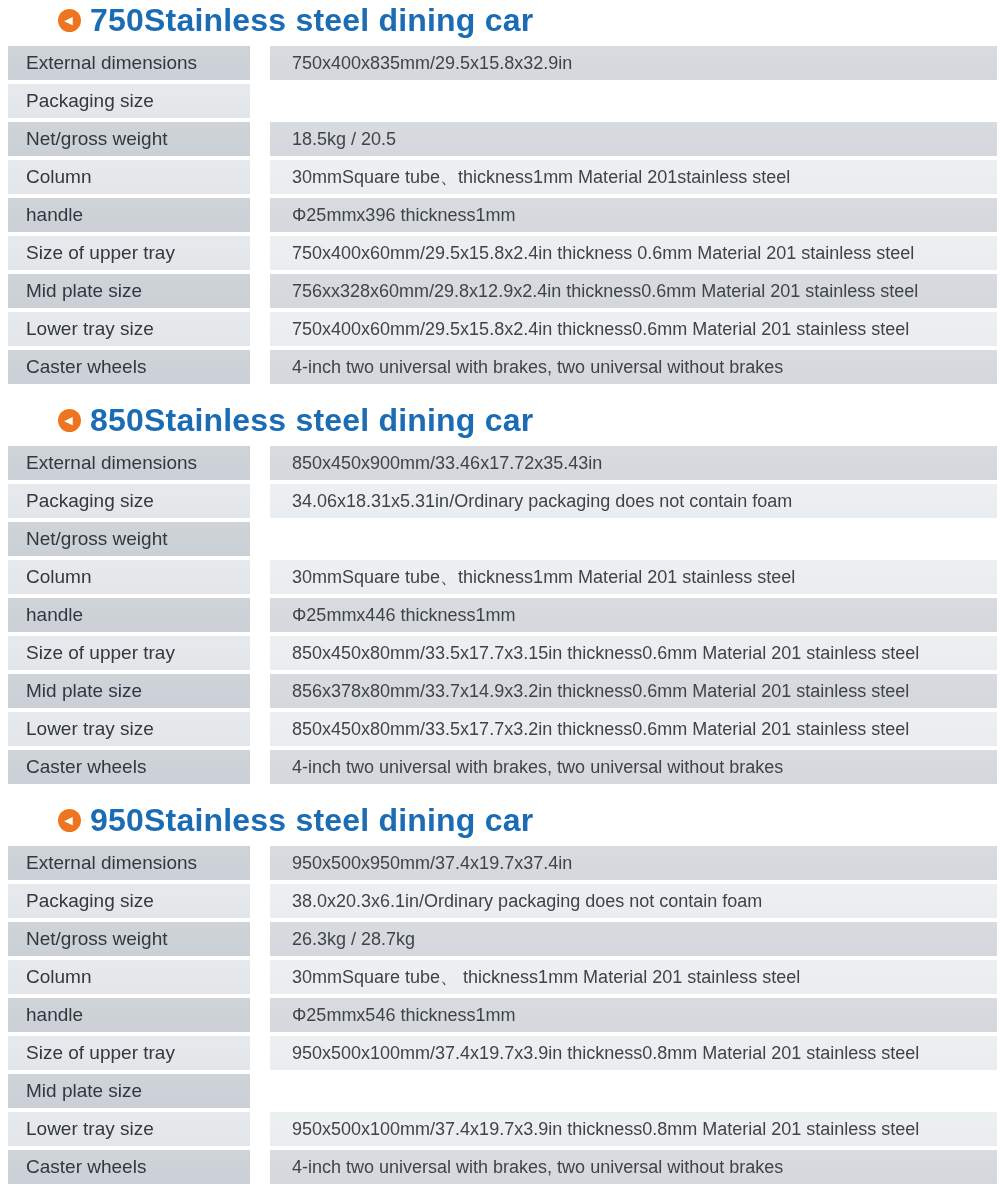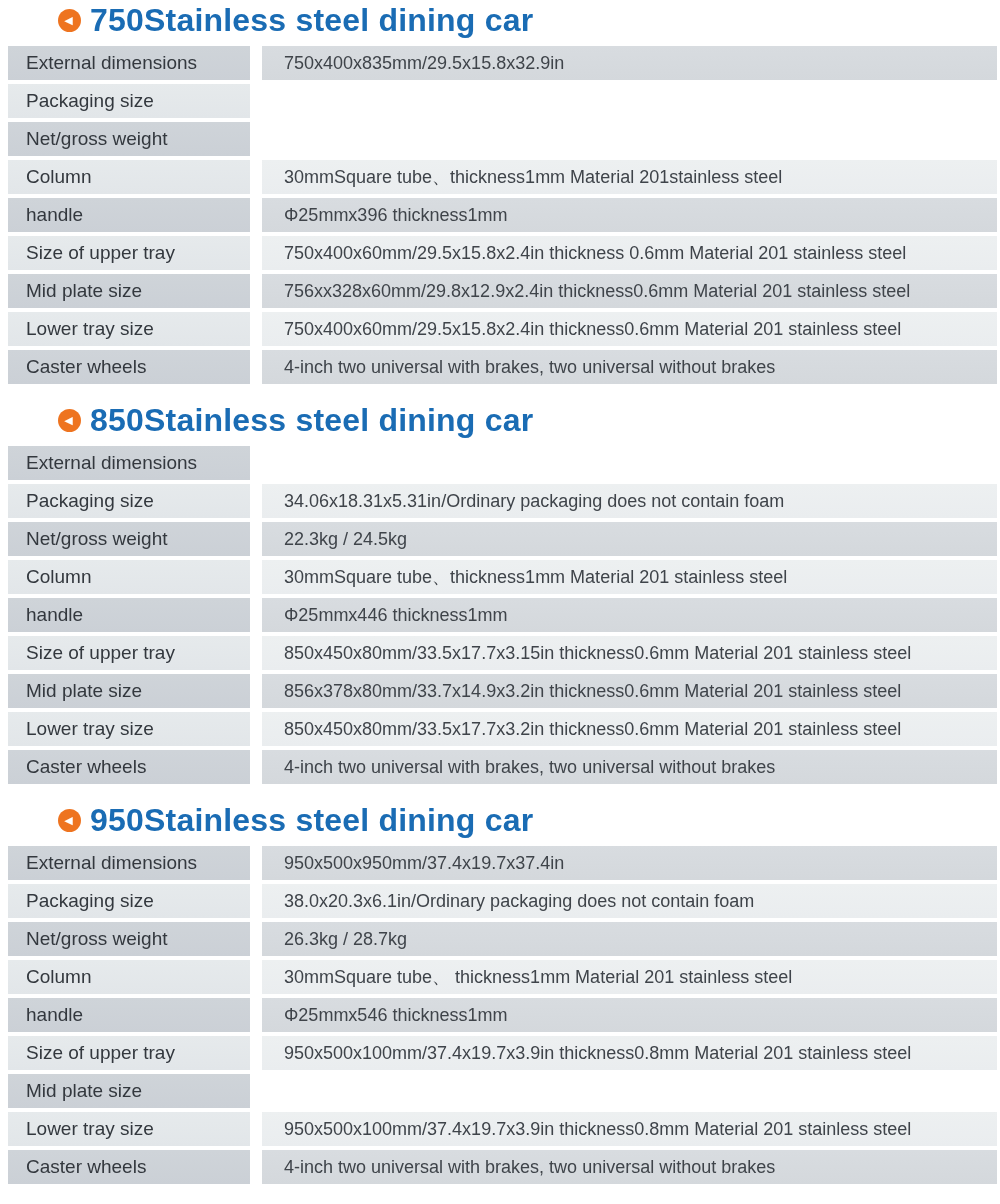--- a/index.html
+++ b/index.html
@@ -40,21 +40,21 @@
     font-size:32px;font-weight:700;
     color:var(--title-blue);
     letter-spacing:0.2px;
     white-space:nowrap;
   }
   .spec-table{margin:0 3px 0 8px;}
   .row{display:flex;height:34px;margin-bottom:4px;}
   .cell{display:flex;align-items:center;white-space:nowrap;overflow:hidden;}
   .cell.label{
     width:242px;flex:0 0 242px;
-    margin-right:12px;
+    margin-right:20px;
     padding-left:18px;
     font-size:19px;color:var(--label-text);
   }
   .cell.value{
     flex:1;
     padding-left:22px;
     font-size:18px;color:var(--value-text);
   }
   .row:nth-child(odd) .label{background:linear-gradient(to bottom,#cfd4d9,var(--row-dark-label));}
   .row:nth-child(odd) .value{background:linear-gradient(to bottom,#d8dce0,var(--row-dark-value));}
@@ -75,20 +75,21 @@
     <div class="cell label">External dimensions</div>
     <div class="cell value">750x400x835mm/29.5x15.8x32.9in</div>
   </div>
 
   <div class="row">
     <div class="cell label">Packaging size</div>
   </div>
 
   <div class="row">
     <div class="cell label">Net/gross weight</div>
+    <div class="cell value">18.5kg / 20.5</div>
   </div>
 
   <div class="row">
     <div class="cell label">Column</div>
     <div class="cell value">30mmSquare tube、thickness1mm Material 201stainless steel</div>
   </div>
 
   <div class="row">
     <div class="cell label">handle</div>
     <div class="cell value">Φ25mmx396  thickness1mm</div>
@@ -117,30 +118,30 @@
   </section>
 
   <section class="section">
     <div class="heading">
       <span class="badge">◀</span>
       <h2 class="title">850Stainless steel dining car</h2>
     </div>
     <div class="spec-table">
   <div class="row">
     <div class="cell label">External dimensions</div>
+    <div class="cell value">850x450x900mm/33.46x17.72x35.43in</div>
   </div>
 
   <div class="row">
     <div class="cell label">Packaging size</div>
     <div class="cell value">34.06x18.31x5.31in/Ordinary packaging does not contain foam</div>
   </div>
 
   <div class="row">
     <div class="cell label">Net/gross weight</div>
-    <div class="cell value">22.3kg / 24.5kg</div>
   </div>
 
   <div class="row">
     <div class="cell label">Column</div>
     <div class="cell value">30mmSquare tube、thickness1mm  Material 201 stainless steel</div>
   </div>
 
   <div class="row">
     <div class="cell label">handle</div>
     <div class="cell value">Φ25mmx446  thickness1mm</div>

